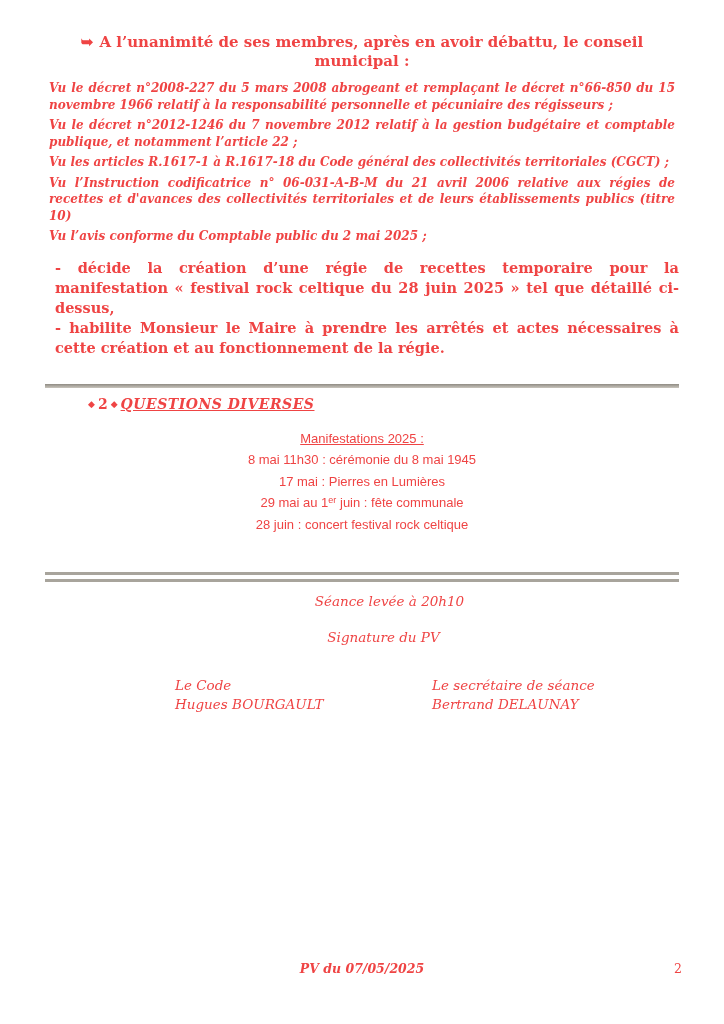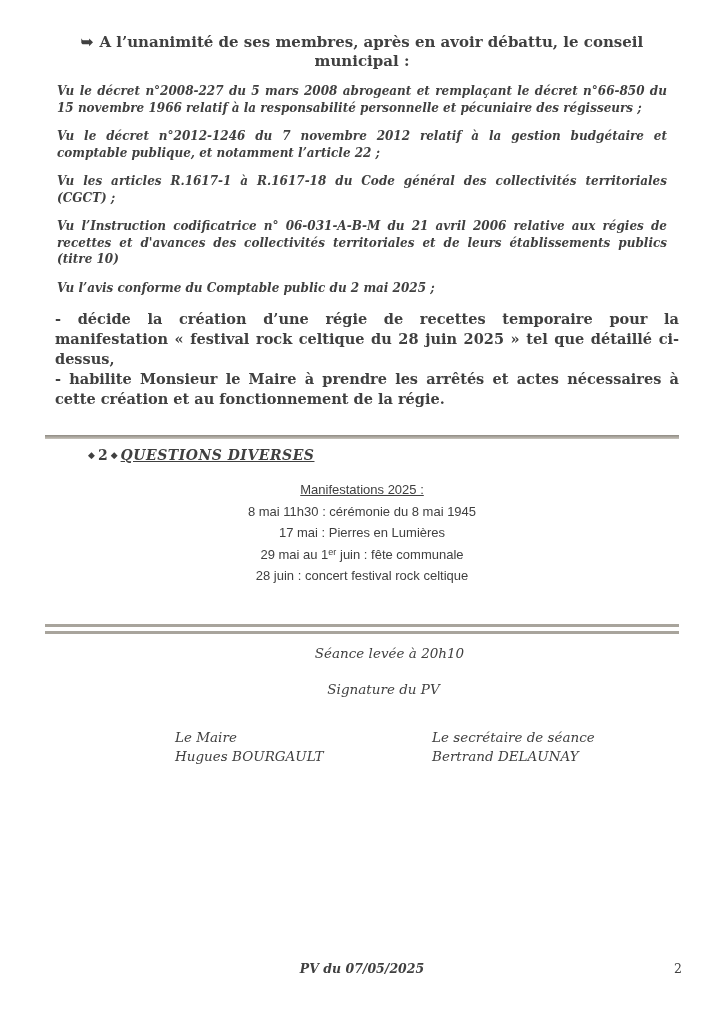--- a/index.html
+++ b/index.html
@@ -2,21 +2,21 @@
 <html lang="fr"><head>
 <meta charset="utf-8">
 <style>
   html, body { margin: 0; padding: 0; background: #ffffff; }
   .page {
     position: relative;
     width: 724px;
     height: 1024px;
     margin: 0 auto;
     background: #ffffff;
-    color: #404040;
+    color: #ef4444;
     overflow: hidden;
   }
 
   .header-line {
     margin: 33px 45px 0 45px;
     text-align: center;
     font-family: "DejaVu Serif", serif;
     font-weight: bold;
     font-size: 15px;
     line-height: 19px;
@@ -25,21 +25,21 @@
 
   .recitals {
     margin: 9px 45px 0 45px;
     font-family: "DejaVu Serif", serif;
     font-weight: bold;
     font-style: italic;
     font-size: 12px;
     line-height: 16.5px;
     text-align: justify;
   }
-  .recitals p { margin: 12px; }
+  .recitals p { margin: 4px; }
 
   .decisions {
     margin: 13px 45px 0 55px;
     font-family: "DejaVu Serif", serif;
     font-weight: bold;
     font-size: 14.5px;
     line-height: 20px;
     text-align: justify;
   }
   .decisions p { margin: 0; }
@@ -171,21 +171,21 @@
     <div class="list-item"><span>28 juin : concert festival rock celtique</span><sup class="ord"></sup><span></span></div>
   </div>
 
   <div class="hr-double"></div>
 
   <div class="center-italic adjourned">Séance levée à 20h10</div>
   <div class="center-italic sig-heading">Signature du PV</div>
 
   <div class="signatures">
     <div class="sig-block sig-left">
-      <div>Le Maire</div>
+      <div>Le Code</div>
       <div>Hugues BOURGAULT</div>
     </div>
     <div class="sig-block sig-right">
       <div>Le secrétaire de séance</div>
       <div>Bertrand DELAUNAY</div>
     </div>
   </div>
 
   <div class="footer">
     <span class="footer-label">PV du 07/05/2025</span>

